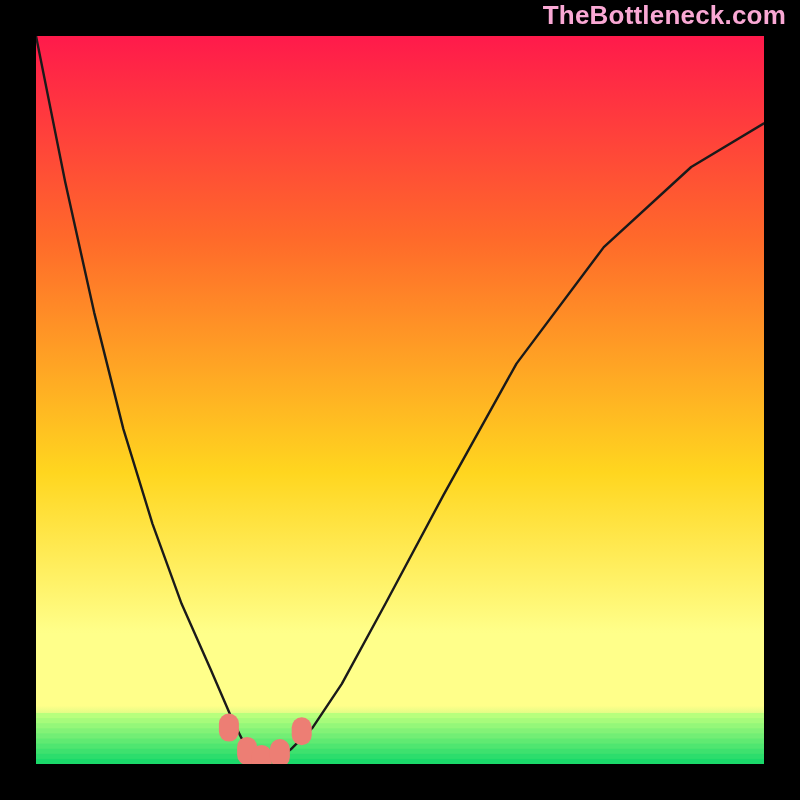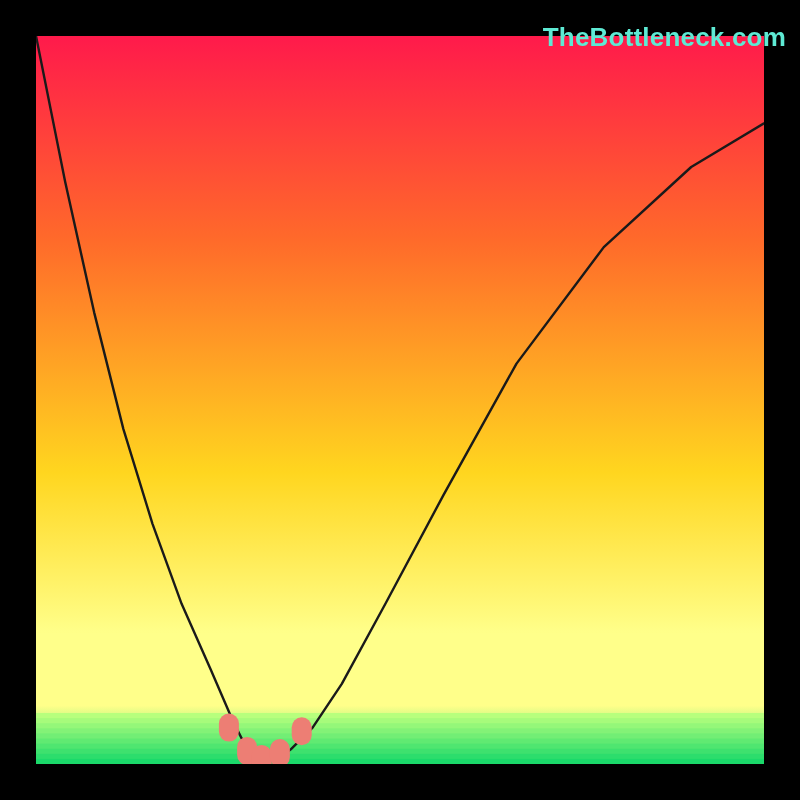--- a/index.html
+++ b/index.html
@@ -22,23 +22,23 @@
   .plot-area {
     position: absolute;
     left: 36px;
     top: 36px;
     width: 728px;
     height: 728px;
     overflow: hidden;
   }
   .attribution {
     position: absolute;
-    top: 22px;
+    top: 0;
     right: 14px;
-    color: #5eead4;
+    color: #f9a8d4;
     font-size: 26px;
     font-weight: 600;
     letter-spacing: 0.2px;
     white-space: nowrap;
     text-align: center;
   }
   svg { display: block; }
 </style>
 </head>
 <body>

